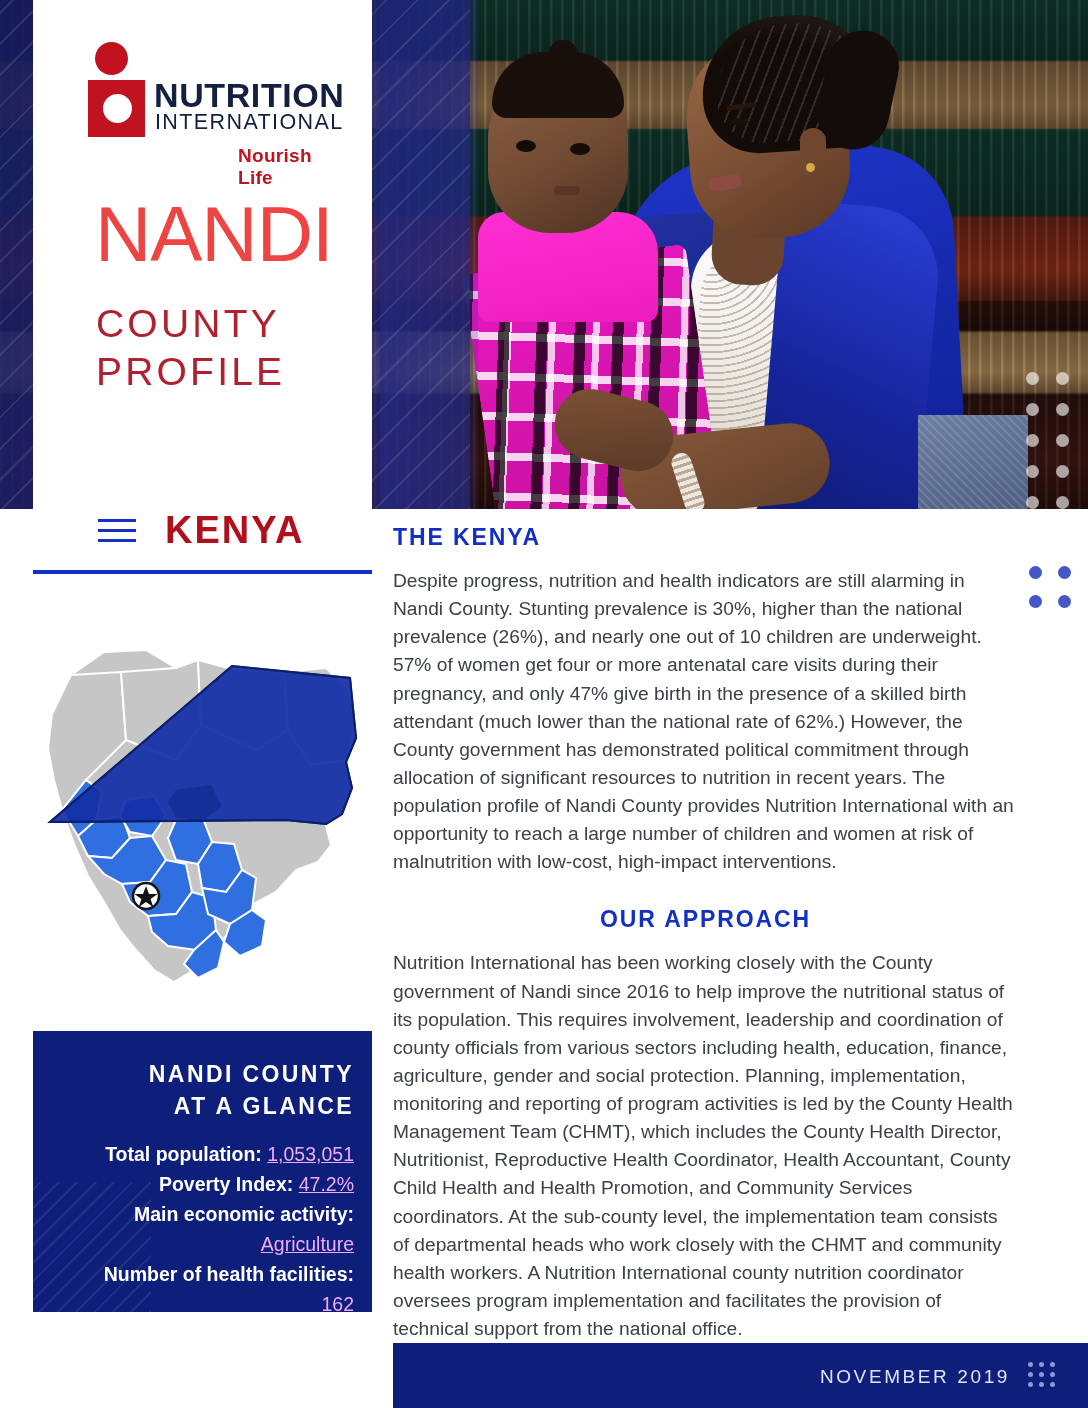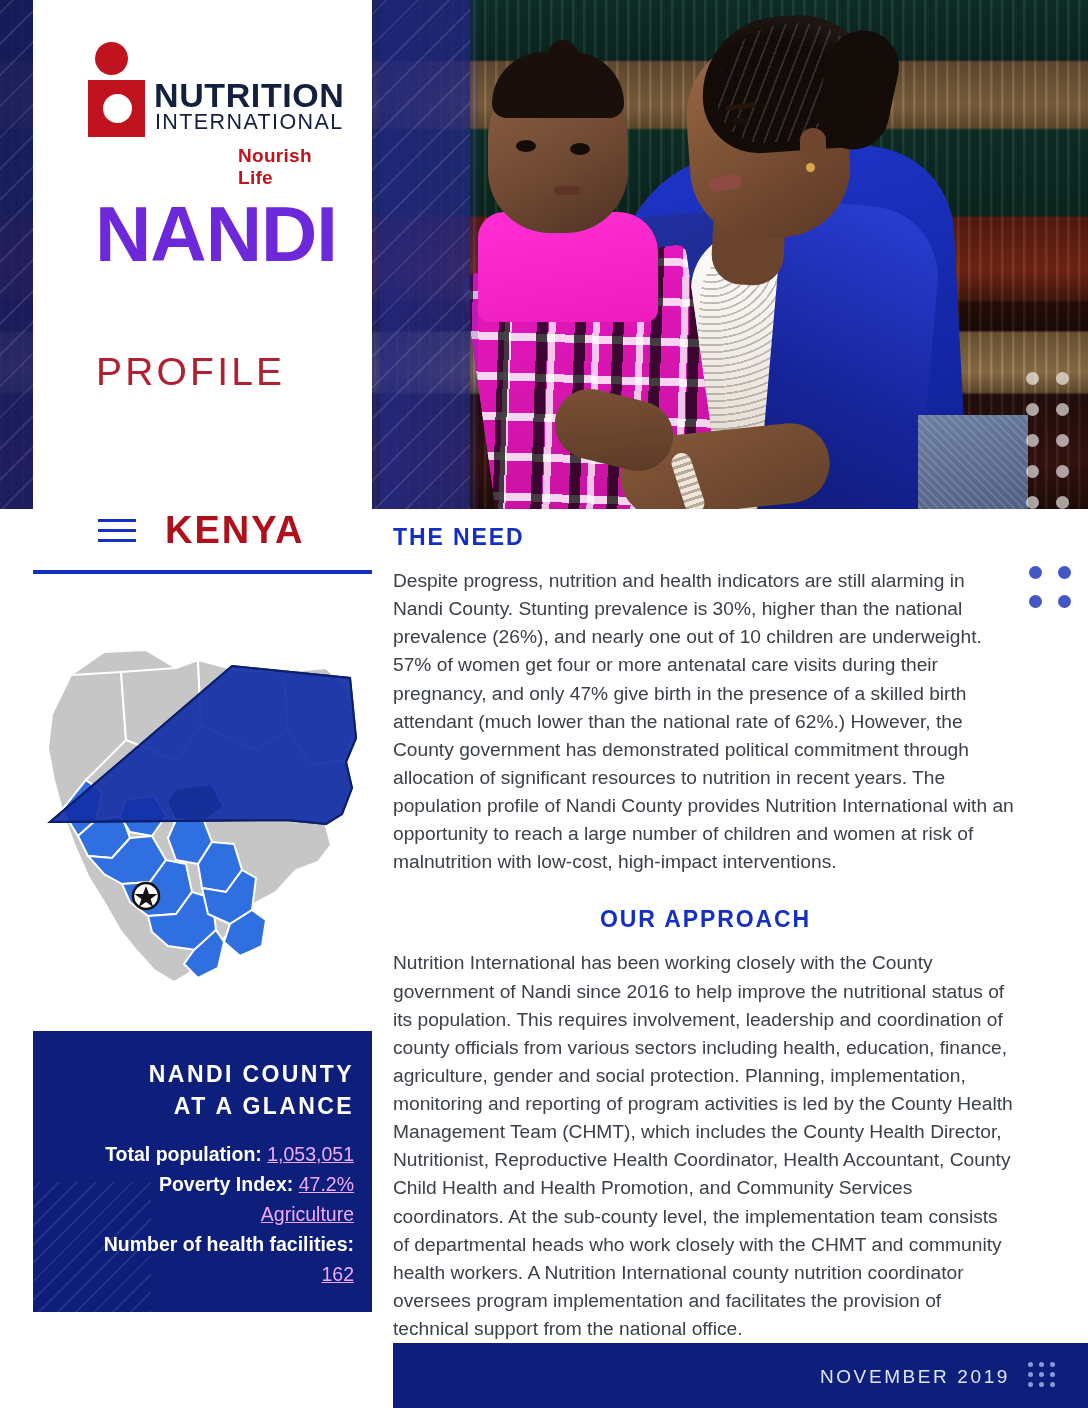--- a/index.html
+++ b/index.html
@@ -198,22 +198,22 @@
     font-size:21.5px; letter-spacing:1.4px;
     color:#13203f; line-height:1;
   }
   .logo-tag {
     position:absolute; left:150px; top:103px;
     font-size:19px; font-weight:bold; letter-spacing:.3px;
     color:#c1121f;
   }
   .title-main {
     position:absolute; left:62px; top:195px;
-    font-size:78px; font-weight:bold; letter-spacing:-1px;
-    color:#6d28d9; line-height:1;
+    font-size:78px; font-weight:normal; letter-spacing:-1px;
+    color:#ef4444; line-height:1;
   }
   .title-sub {
     position:absolute; left:63px; top:300px;
     font-size:39px; letter-spacing:3.2px; line-height:1.22;
     color:#b02030; font-weight:300;
   }
   .kenya-row { position:absolute; left:62px; top:505px; width:260px; height:52px; }
   .burger { position:absolute; left:3px; top:14px; width:38px; height:24px; }
   .burger i {
     display:block; width:38px; height:3px; background:#1430c4; margin-bottom:7px;
@@ -332,21 +332,21 @@
 
     <div class="logo">
       <div class="logo-dot"></div>
       <div class="logo-sq"></div>
       <div class="logo-wm1">NUTRITION</div>
       <div class="logo-wm2">INTERNATIONAL</div>
       <div class="logo-tag">Nourish Life</div>
     </div>
 
     <div class="title-main">NANDI</div>
-    <div class="title-sub"><br><span>PROFILE</span></div>
+    <div class="title-sub"><span>COUNTY</span><br><span>PROFILE</span></div>
 
     <div class="kenya-row">
       <div class="burger">
           <i></i>
           <i></i>
           <i></i>
         </div>
       <div class="kenya-txt">KENYA</div>
     </div>
   </div>
@@ -401,33 +401,36 @@
     <div class="glance-stats">
       <div class="gs-line">
         <span class="gs-label">Total population:</span>
         <span class="gs-val">1,053,051</span>
       </div>
       <div class="gs-line">
         <span class="gs-label">Poverty Index:</span>
         <span class="gs-val">47.2%</span>
       </div>
       <div class="gs-line">
+        <span class="gs-label">Main economic activity:</span>
+      </div>
+      <div class="gs-line">
         <span class="gs-val">Agriculture</span>
       </div>
       <div class="gs-line">
         <span class="gs-label">Number of health facilities:</span>
       </div>
       <div class="gs-line">
         <span class="gs-val">162</span>
       </div>
     </div>
   </div>
 
   <div class="content">
-    <h2 class="sec-head">THE NEED</h2>
+    <h2 class="sec-head">THE KENYA</h2>
     <p class="para">Despite progress, nutrition and health indicators are still alarming in Nandi County. Stunting prevalence is 30%, higher than the national prevalence (26%), and nearly one out of 10 children are underweight. 57% of women get four or more antenatal care visits during their pregnancy, and only 47% give birth in the presence of a skilled birth attendant (much lower than the national rate of 62%.) However, the County government has demonstrated political commitment through allocation of significant resources to nutrition in recent years. The population profile of Nandi County provides Nutrition International with an opportunity to reach a large number of children and women at risk of malnutrition with low-cost, high-impact interventions.</p>
 
     <h2 class="sec-head second">OUR APPROACH</h2>
     <p class="para">Nutrition International has been working closely with the County government of Nandi since 2016 to help improve the nutritional status of its population. This requires involvement, leadership and coordination of county officials from various sectors including health, education, finance, agriculture, gender and social protection. Planning, implementation, monitoring and reporting of program activities is led by the County Health Management Team (CHMT), which includes the County Health Director, Nutritionist, Reproductive Health Coordinator, Health Accountant, County Child Health and Health Promotion, and Community Services coordinators. At the sub-county level, the implementation team consists of departmental heads who work closely with the CHMT and community health workers. A Nutrition International county nutrition coordinator oversees program implementation and facilitates the provision of technical support from the national office.</p>
   </div>
 
   <div class="side-dots">
       <span class="d" style="left: 0px; top: 0px;"></span>
       <span class="d" style="left: 29px; top: 0px;"></span>
       <span class="d" style="left: 0px; top: 29px;"></span>

